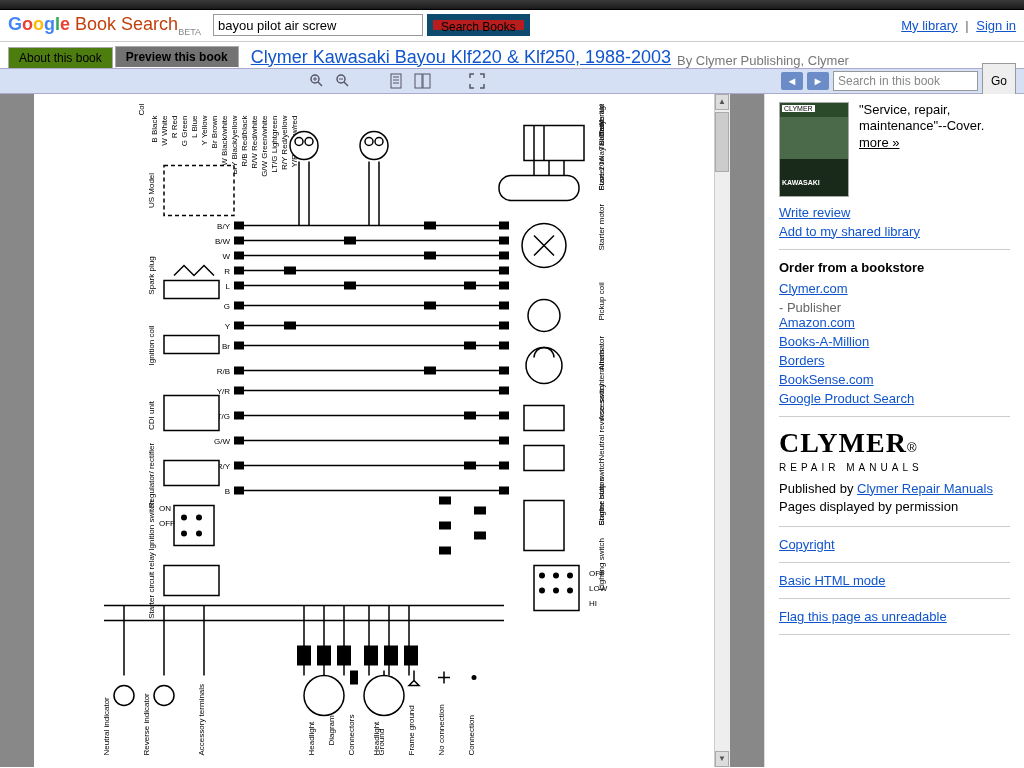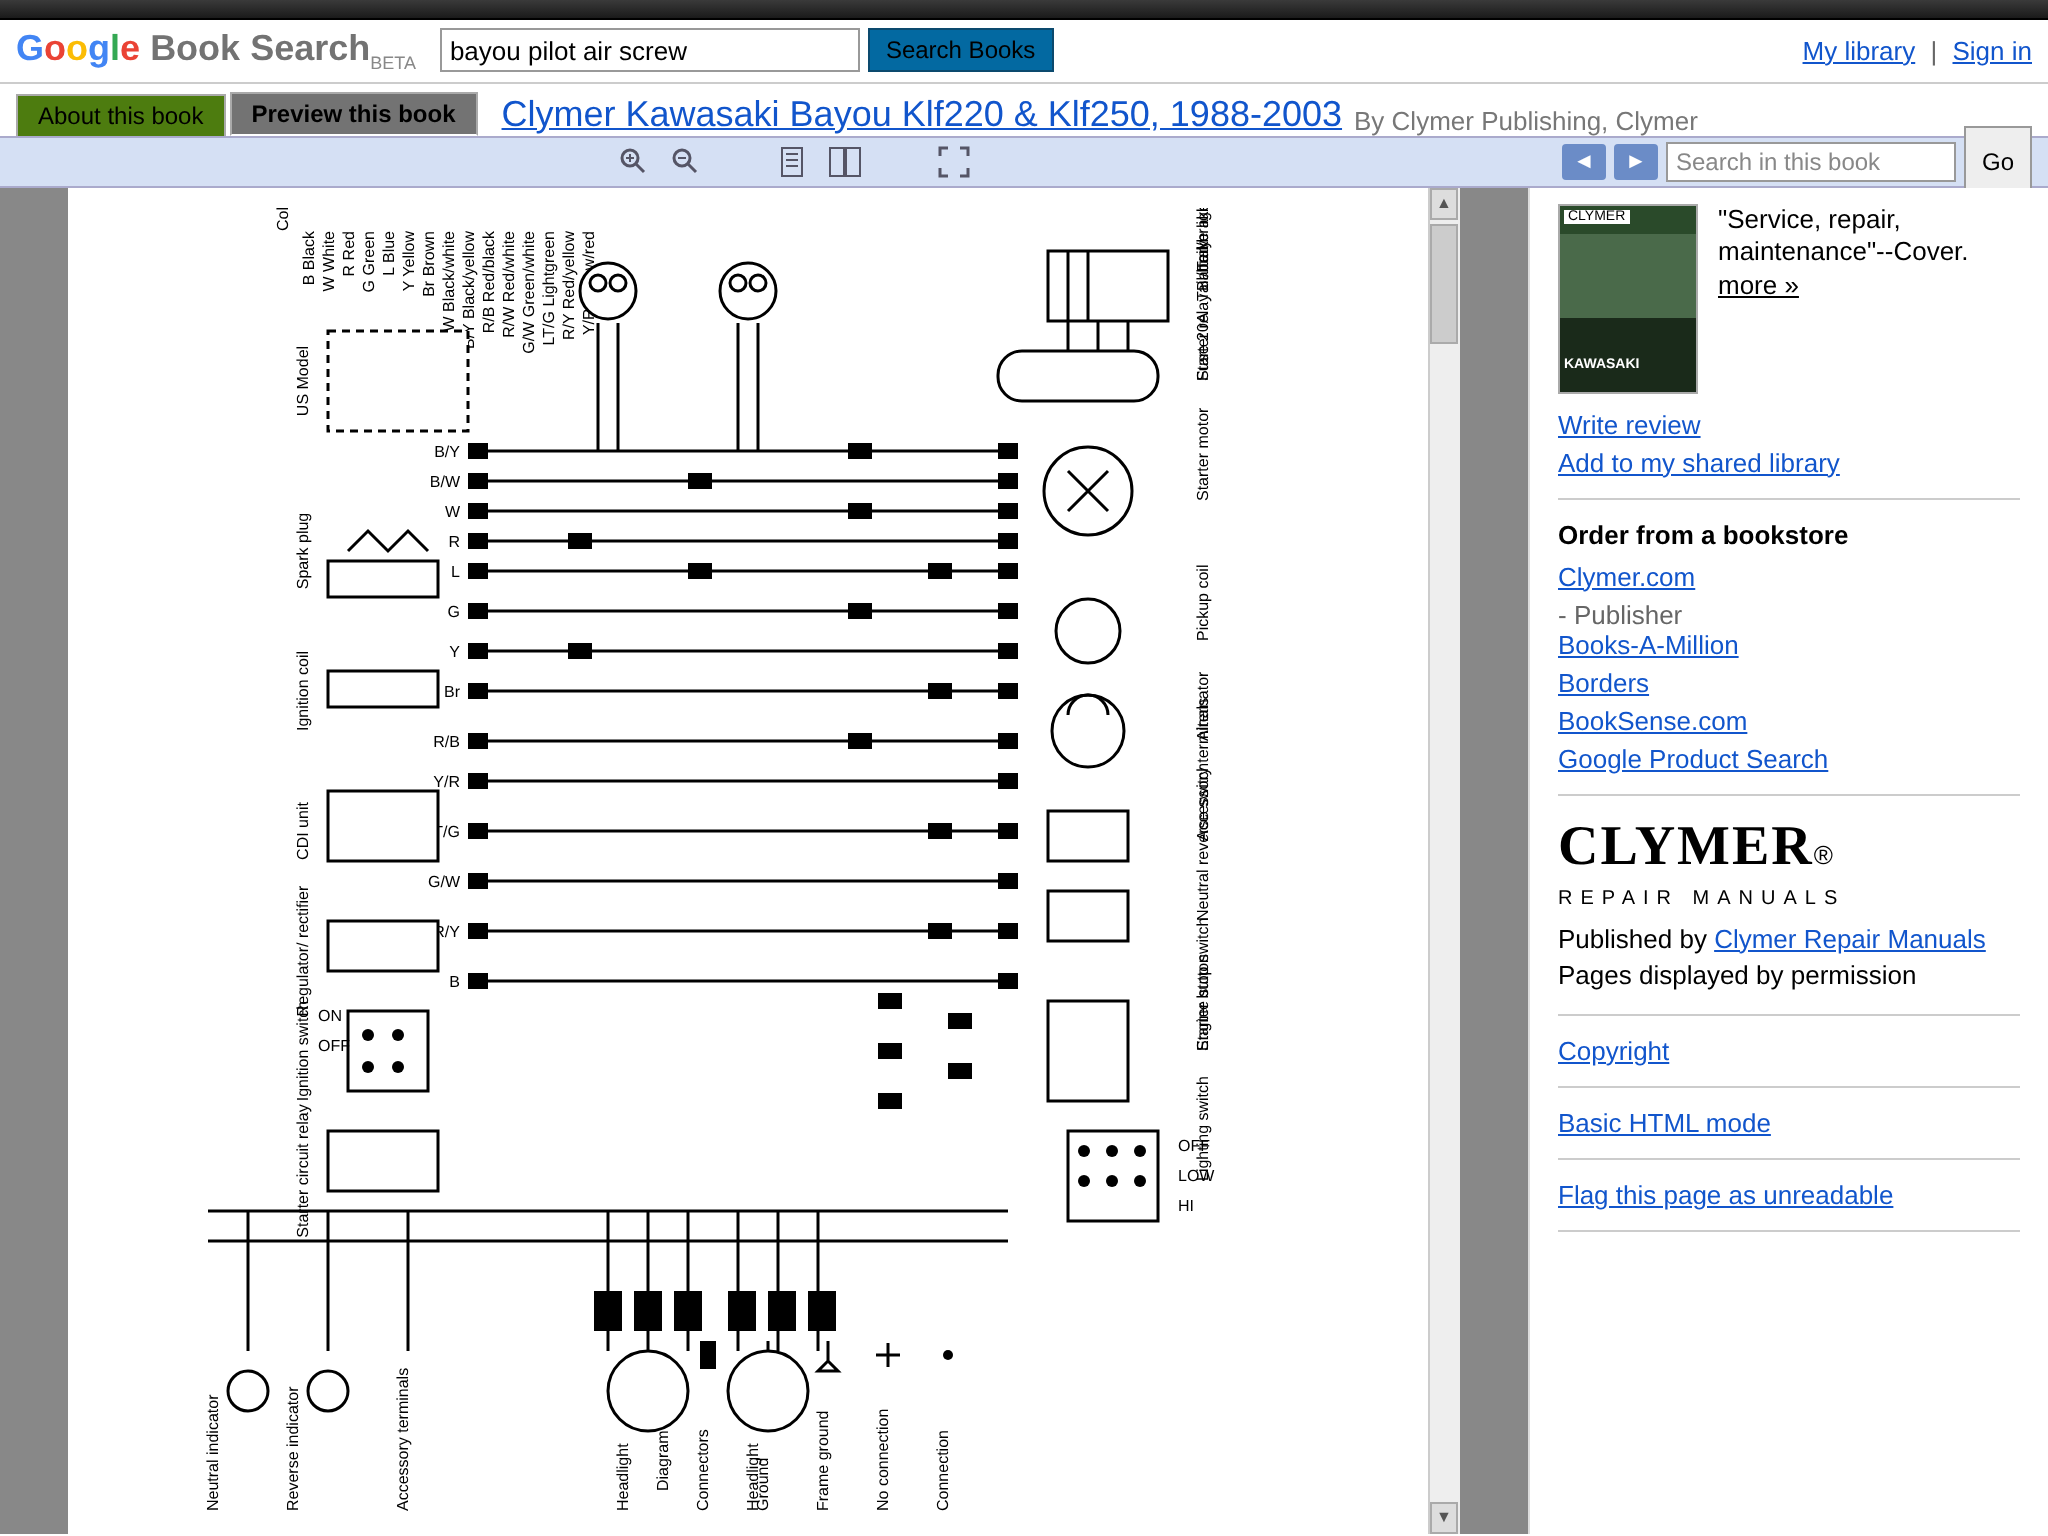--- a/index.html
+++ b/index.html
@@ -5,24 +5,24 @@
   * { margin: 0; padding: 0; box-sizing: border-box; }
   body { font-family: Arial, sans-serif; font-size: 13px; background: #fff; width: 1024px; height: 768px; overflow: hidden; }
   a { color: #1155cc; text-decoration: underline; cursor: pointer; }
   
   .topbar { background: linear-gradient(#3a3a3a, #1a1a1a); height: 10px; border-bottom: 1px solid #000; }
   
   .header { display: flex; align-items: center; padding: 4px 8px; background: #fff; border-bottom: 1px solid #ccc; }
   .logo { font-size: 18px; margin-right: 12px; }
   .logo .g1 { color: #4285f4; } .logo .g2 { color: #ea4335; } .logo .g3 { color: #fbbc05; }
   .logo .g4 { color: #4285f4; } .logo .g5 { color: #34a853; } .logo .g6 { color: #ea4335; }
-  .logo .bs { color: #737373; font-weight: bold; }
+  .logo .bs { color: #c2410c; font-weight: normal; }
   .logo .beta { font-size: 9px; color: #888; vertical-align: sub; }
   .search-input { width: 210px; height: 22px; border: 1px solid #999; padding: 2px 4px; font-size: 13px; }
-  .search-btn { height: 22px; padding: 0 8px; border: 1px solid #0c4a6e; background: #0369a1; font-size: 12px; cursor: pointer; margin-left: 4px; }
+  .search-btn { height: 22px; padding: 0 8px; border: 6px solid #0c4a6e; background: #b91c1c; font-size: 12px; cursor: pointer; margin-left: 4px; }
   .header-right { margin-left: auto; font-size: 13px; }
   .header-right .sep { margin: 0 4px; color: #666; }
   
   .tabs-row { display: flex; align-items: flex-end; padding: 0 8px; background: #fff; height: 26px; }
   .tab { border: 1px solid #aaa; padding: 3px 10px; font-size: 12px; background: #4d7c0f; cursor: pointer; margin-right: 2px; border-bottom: none; }
   .tab.active { background: #737373; font-weight: bold; border-bottom: 1px solid #fff; position: relative; z-index: 2; }
   .book-title { font-size: 18px; color: #1155cc; margin-left: 10px; text-decoration: underline; cursor: pointer; }
   .byline { font-size: 13px; color: #777; margin-left: 6px; }
   
   .toolbar { background: #d5e0f4; border-top: 1px solid #aac; border-bottom: 1px solid #aac; height: 26px; display: flex; align-items: center; padding: 0 8px; }
@@ -388,20 +388,23 @@
     </div>
     <div class="side-links">
       <a>Write review</a>
       <a>Add to my shared library</a>
     </div>
     <div class="side-sep"></div>
     <div class="side-heading">Order from a bookstore</div>
     <div class="bookstore-list" id="stores">
         <div><a>Clymer.com</a><span class="pub-suffix"> - Publisher</span></div>
         <div>
+          <a>Amazon.com</a>
+        </div>
+        <div>
           <a>Books-A-Million</a>
         </div>
         <div>
           <a>Borders</a>
         </div>
         <div>
           <a>BookSense.com</a>
         </div>
         <div>
           <a>Google Product Search</a>

